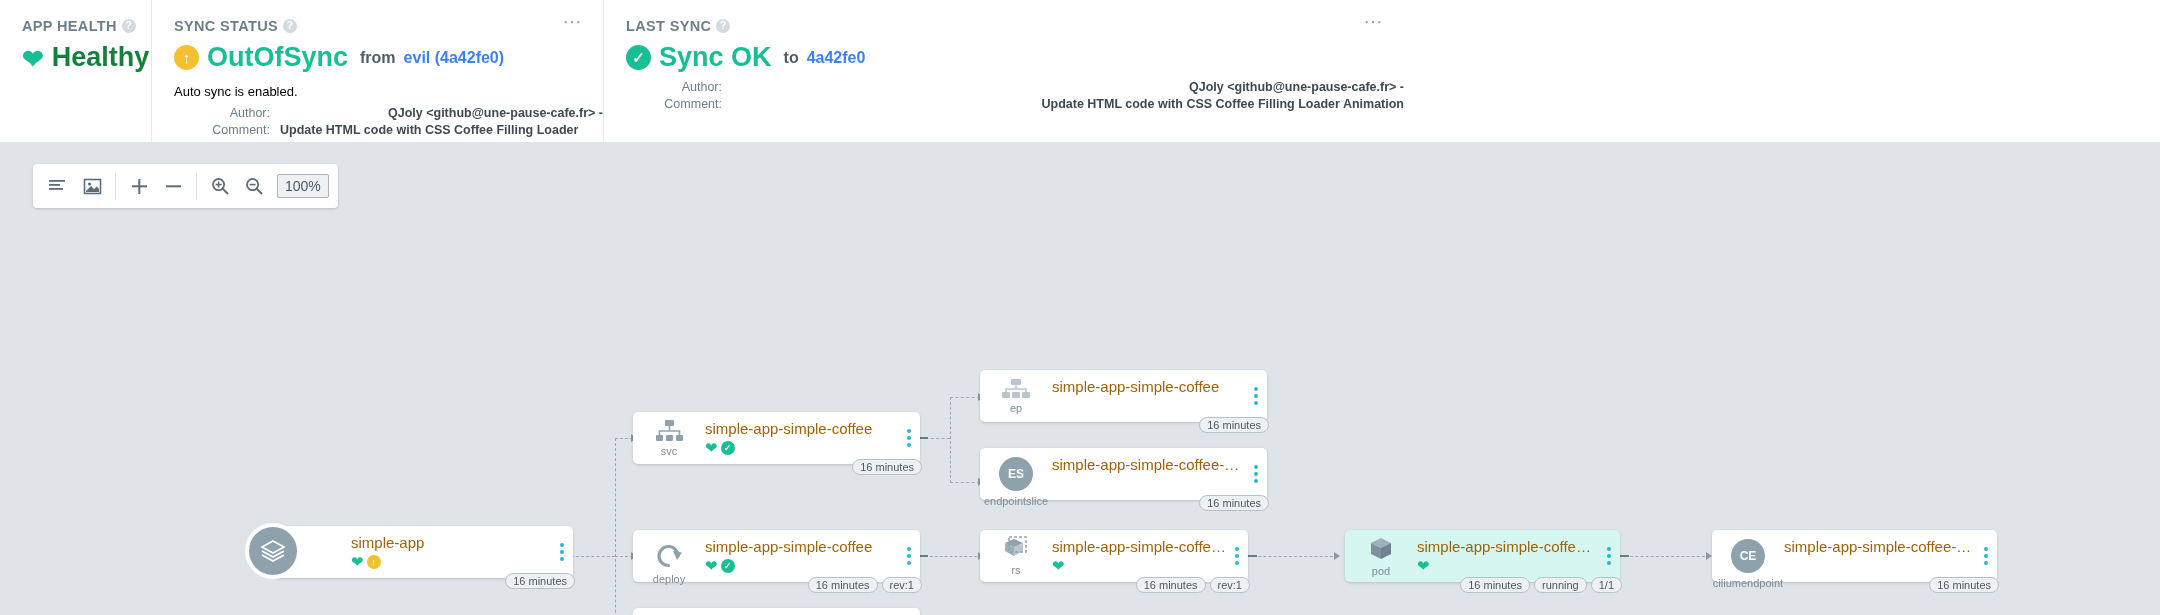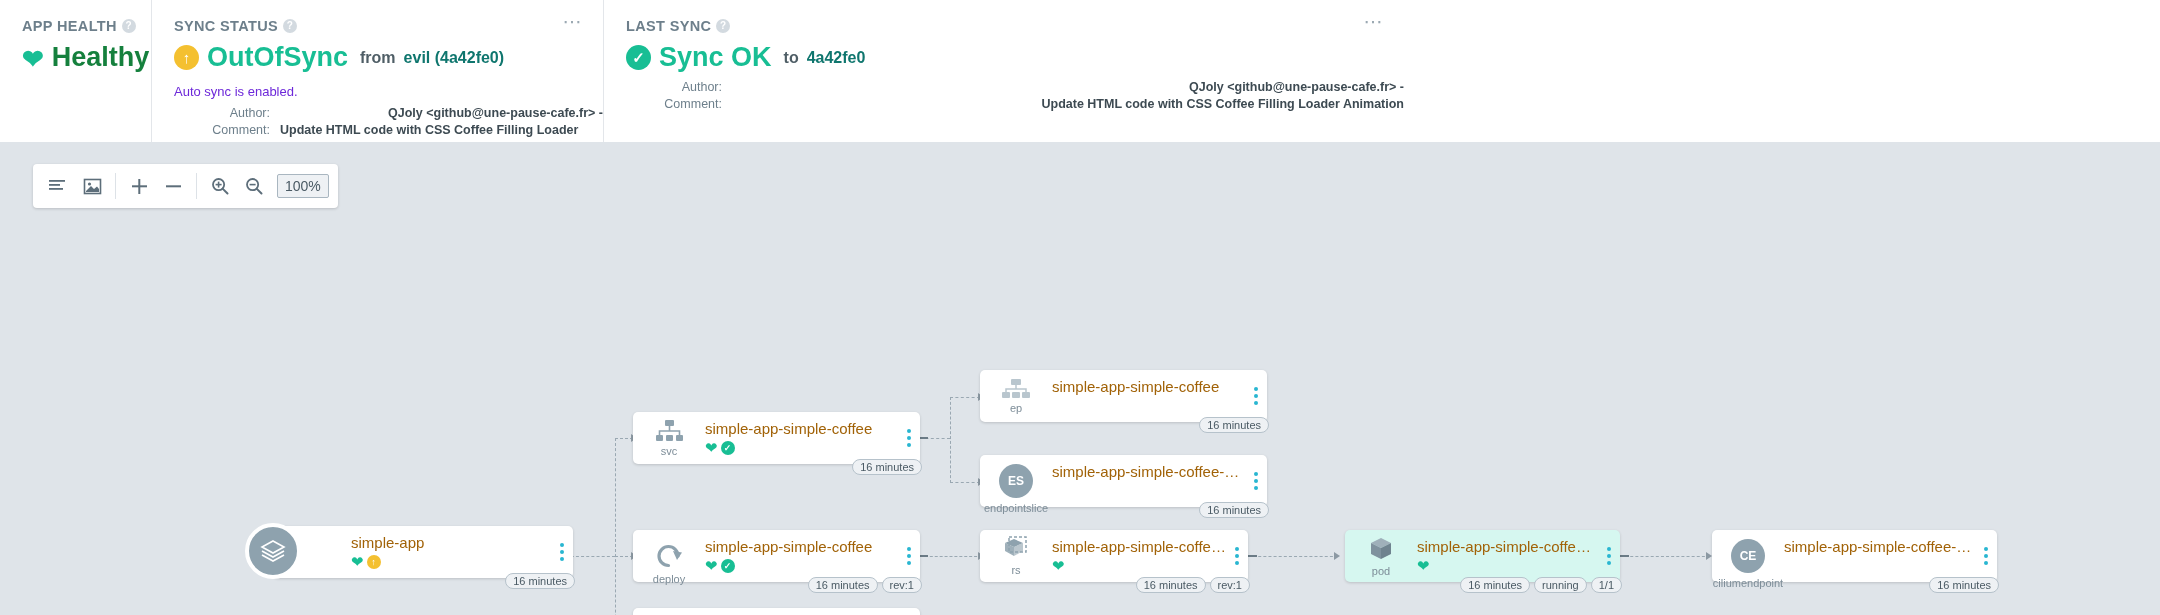--- a/index.html
+++ b/index.html
@@ -88,27 +88,27 @@
 
   .from-text {
     font-size: 16px;
     font-weight: bold;
     color: #4f5e66;
     margin-left: 4px;
   }
   .rev-link {
     font-size: 16px;
     font-weight: bold;
-    color: #0f766e;
+    color: #3b82f6;
   }
 
   .panel-sub {
     margin-top: 11px;
     font-size: 13px;
-    color: #6d28d9;
+    color: #000000;
   }
   .detail-rows { margin-top: 6px; }
   .detail-row {
     display: flex;
     font-size: 12.5px;
     line-height: 17px;
     color: #4a5a64;
     justify-content: space-between;
   }
   .detail-key {
@@ -564,21 +564,21 @@
           <i></i>
           <i></i>
           <i></i>
         </div>
       <div class="badges">
         <span class="badge">16 minutes</span>
       </div>
     </div>
   </div>
 
-  <div class="node" style="left:980px; top:313px; width:287px; height:52px;">
+  <div class="node" style="left:980px; top:306px; width:287px; height:52px;">
     <div class="node-inner">
       <div class="node-icon-wrap">
         <div class="avatar" style="width:34px;height:34px;font-size:12px;">
           <span>ES</span>
         </div>
         <span class="kind-label wide">endpointslice</span>
       </div>
       <div class="node-body">
         <div class="node-title">simple-app-simple-coffee-m2...</div>
         <div class="node-status"></div>

